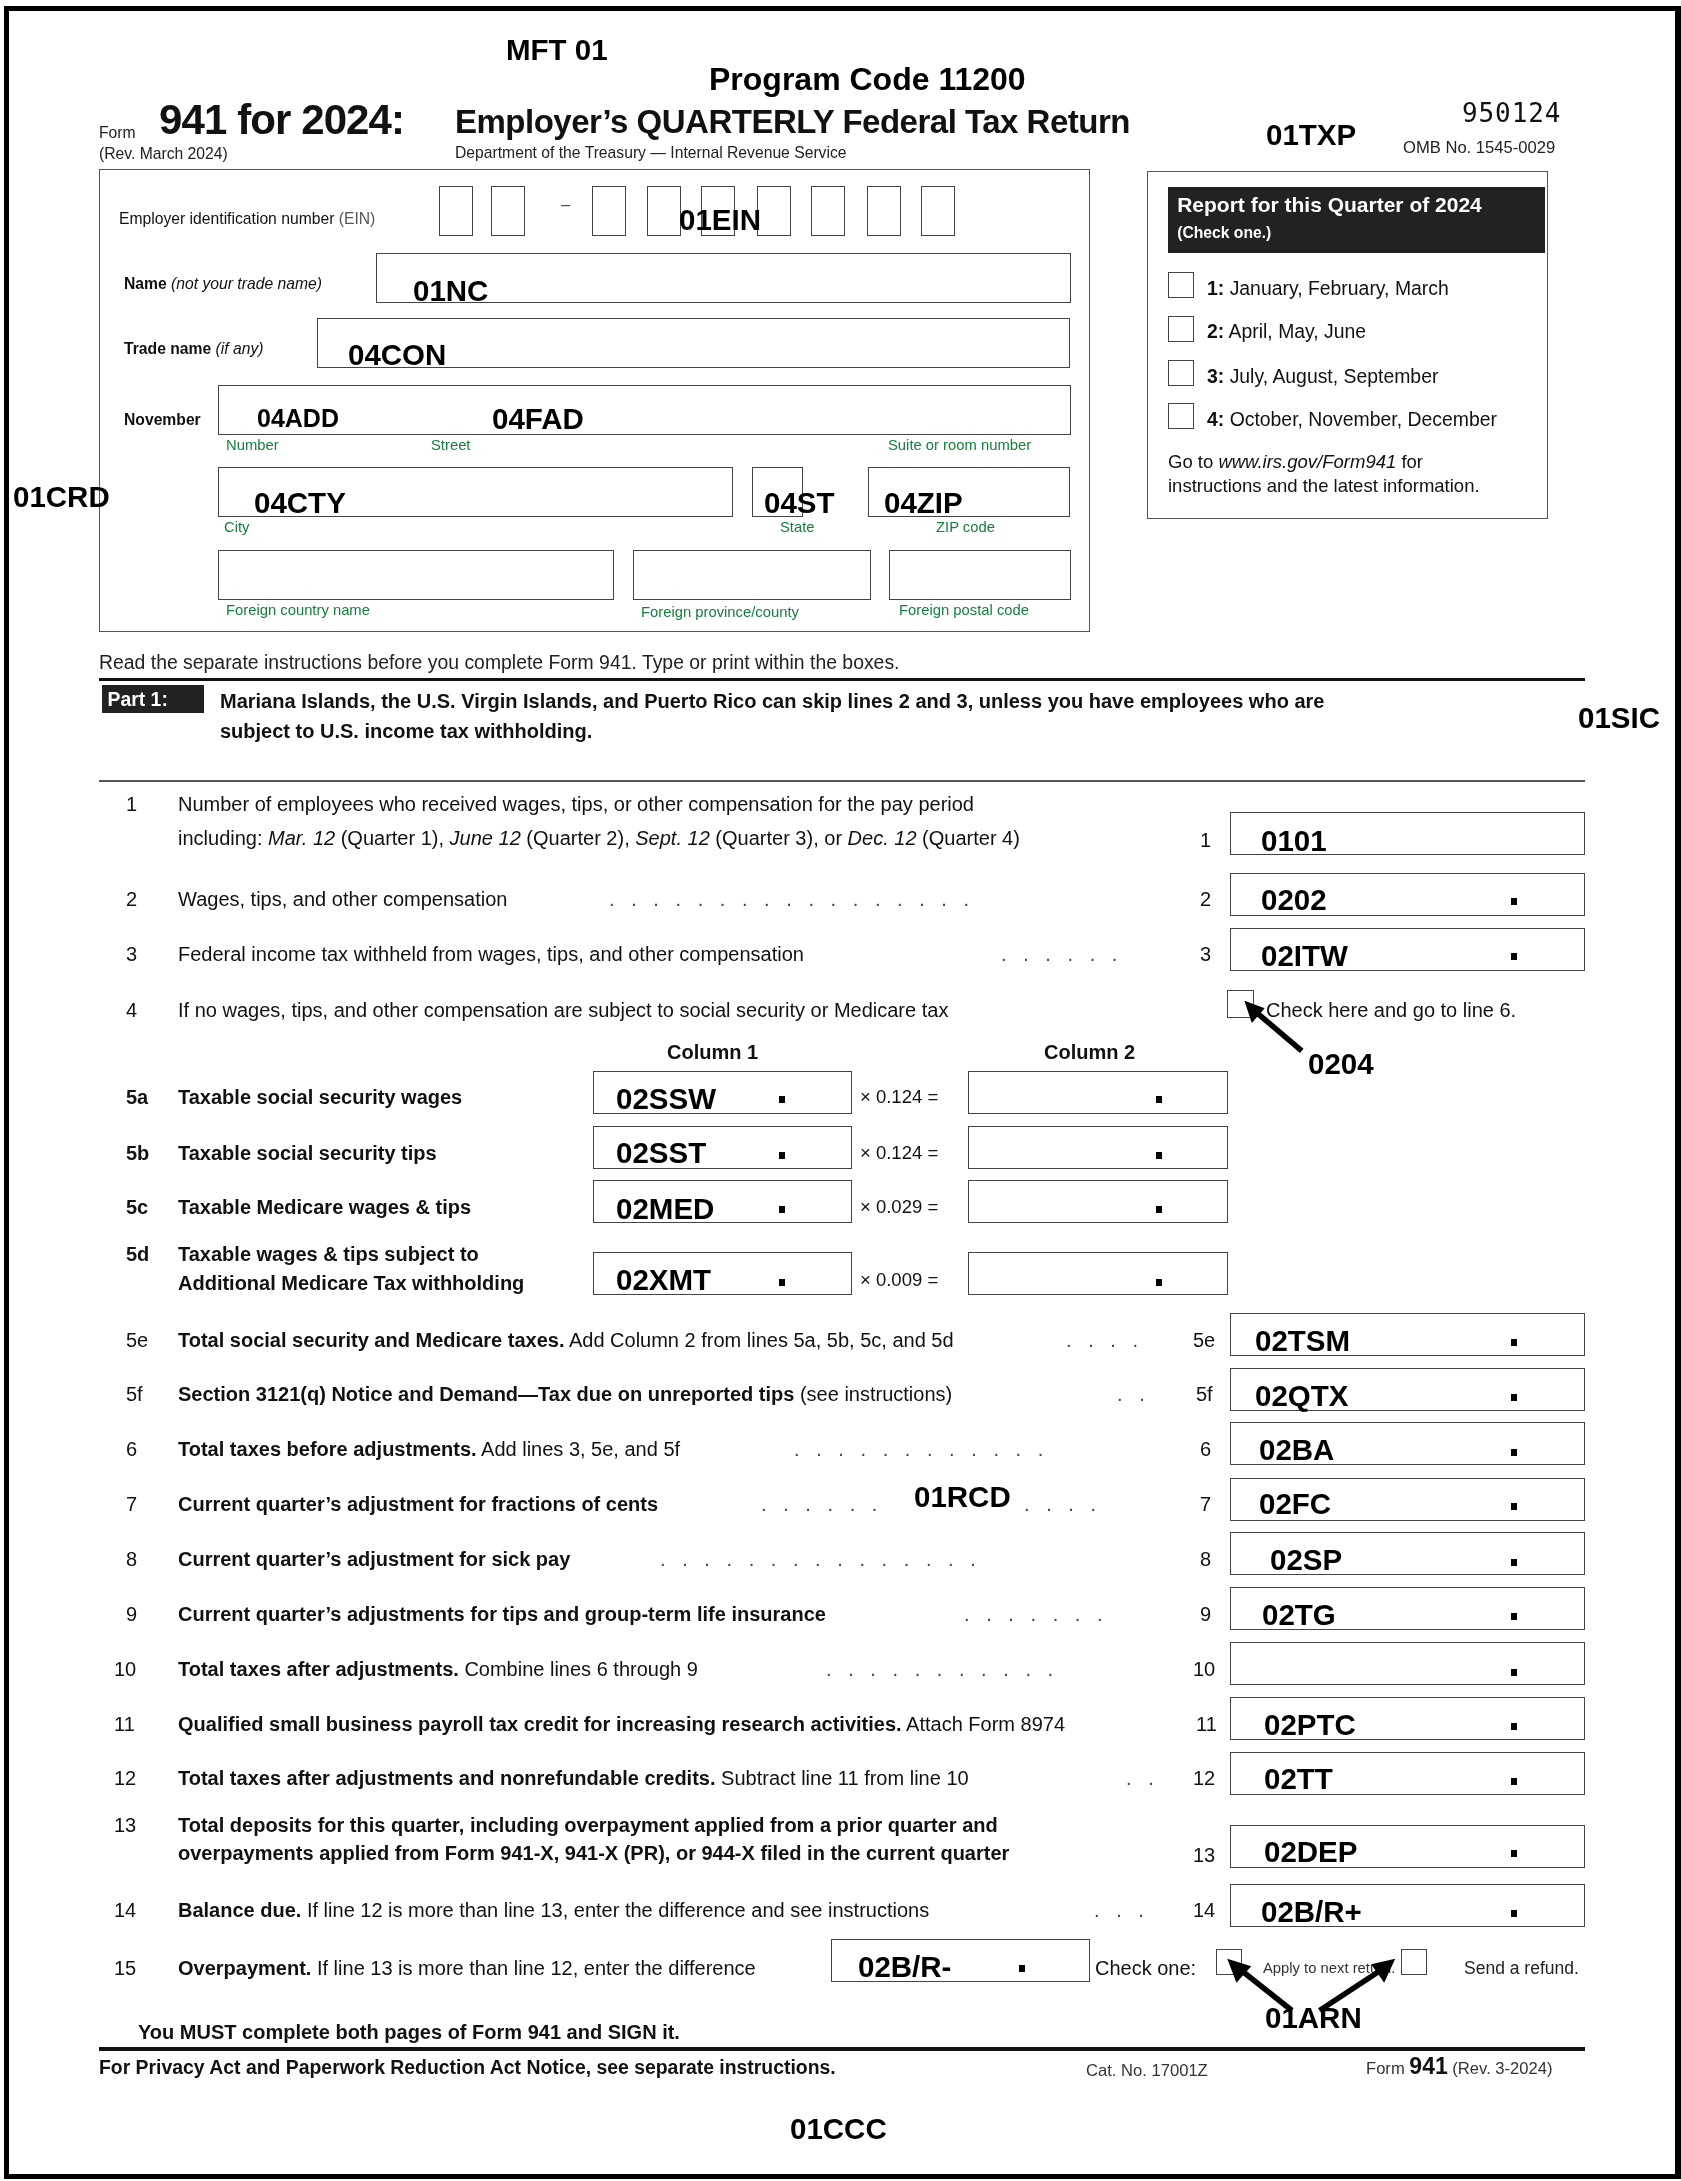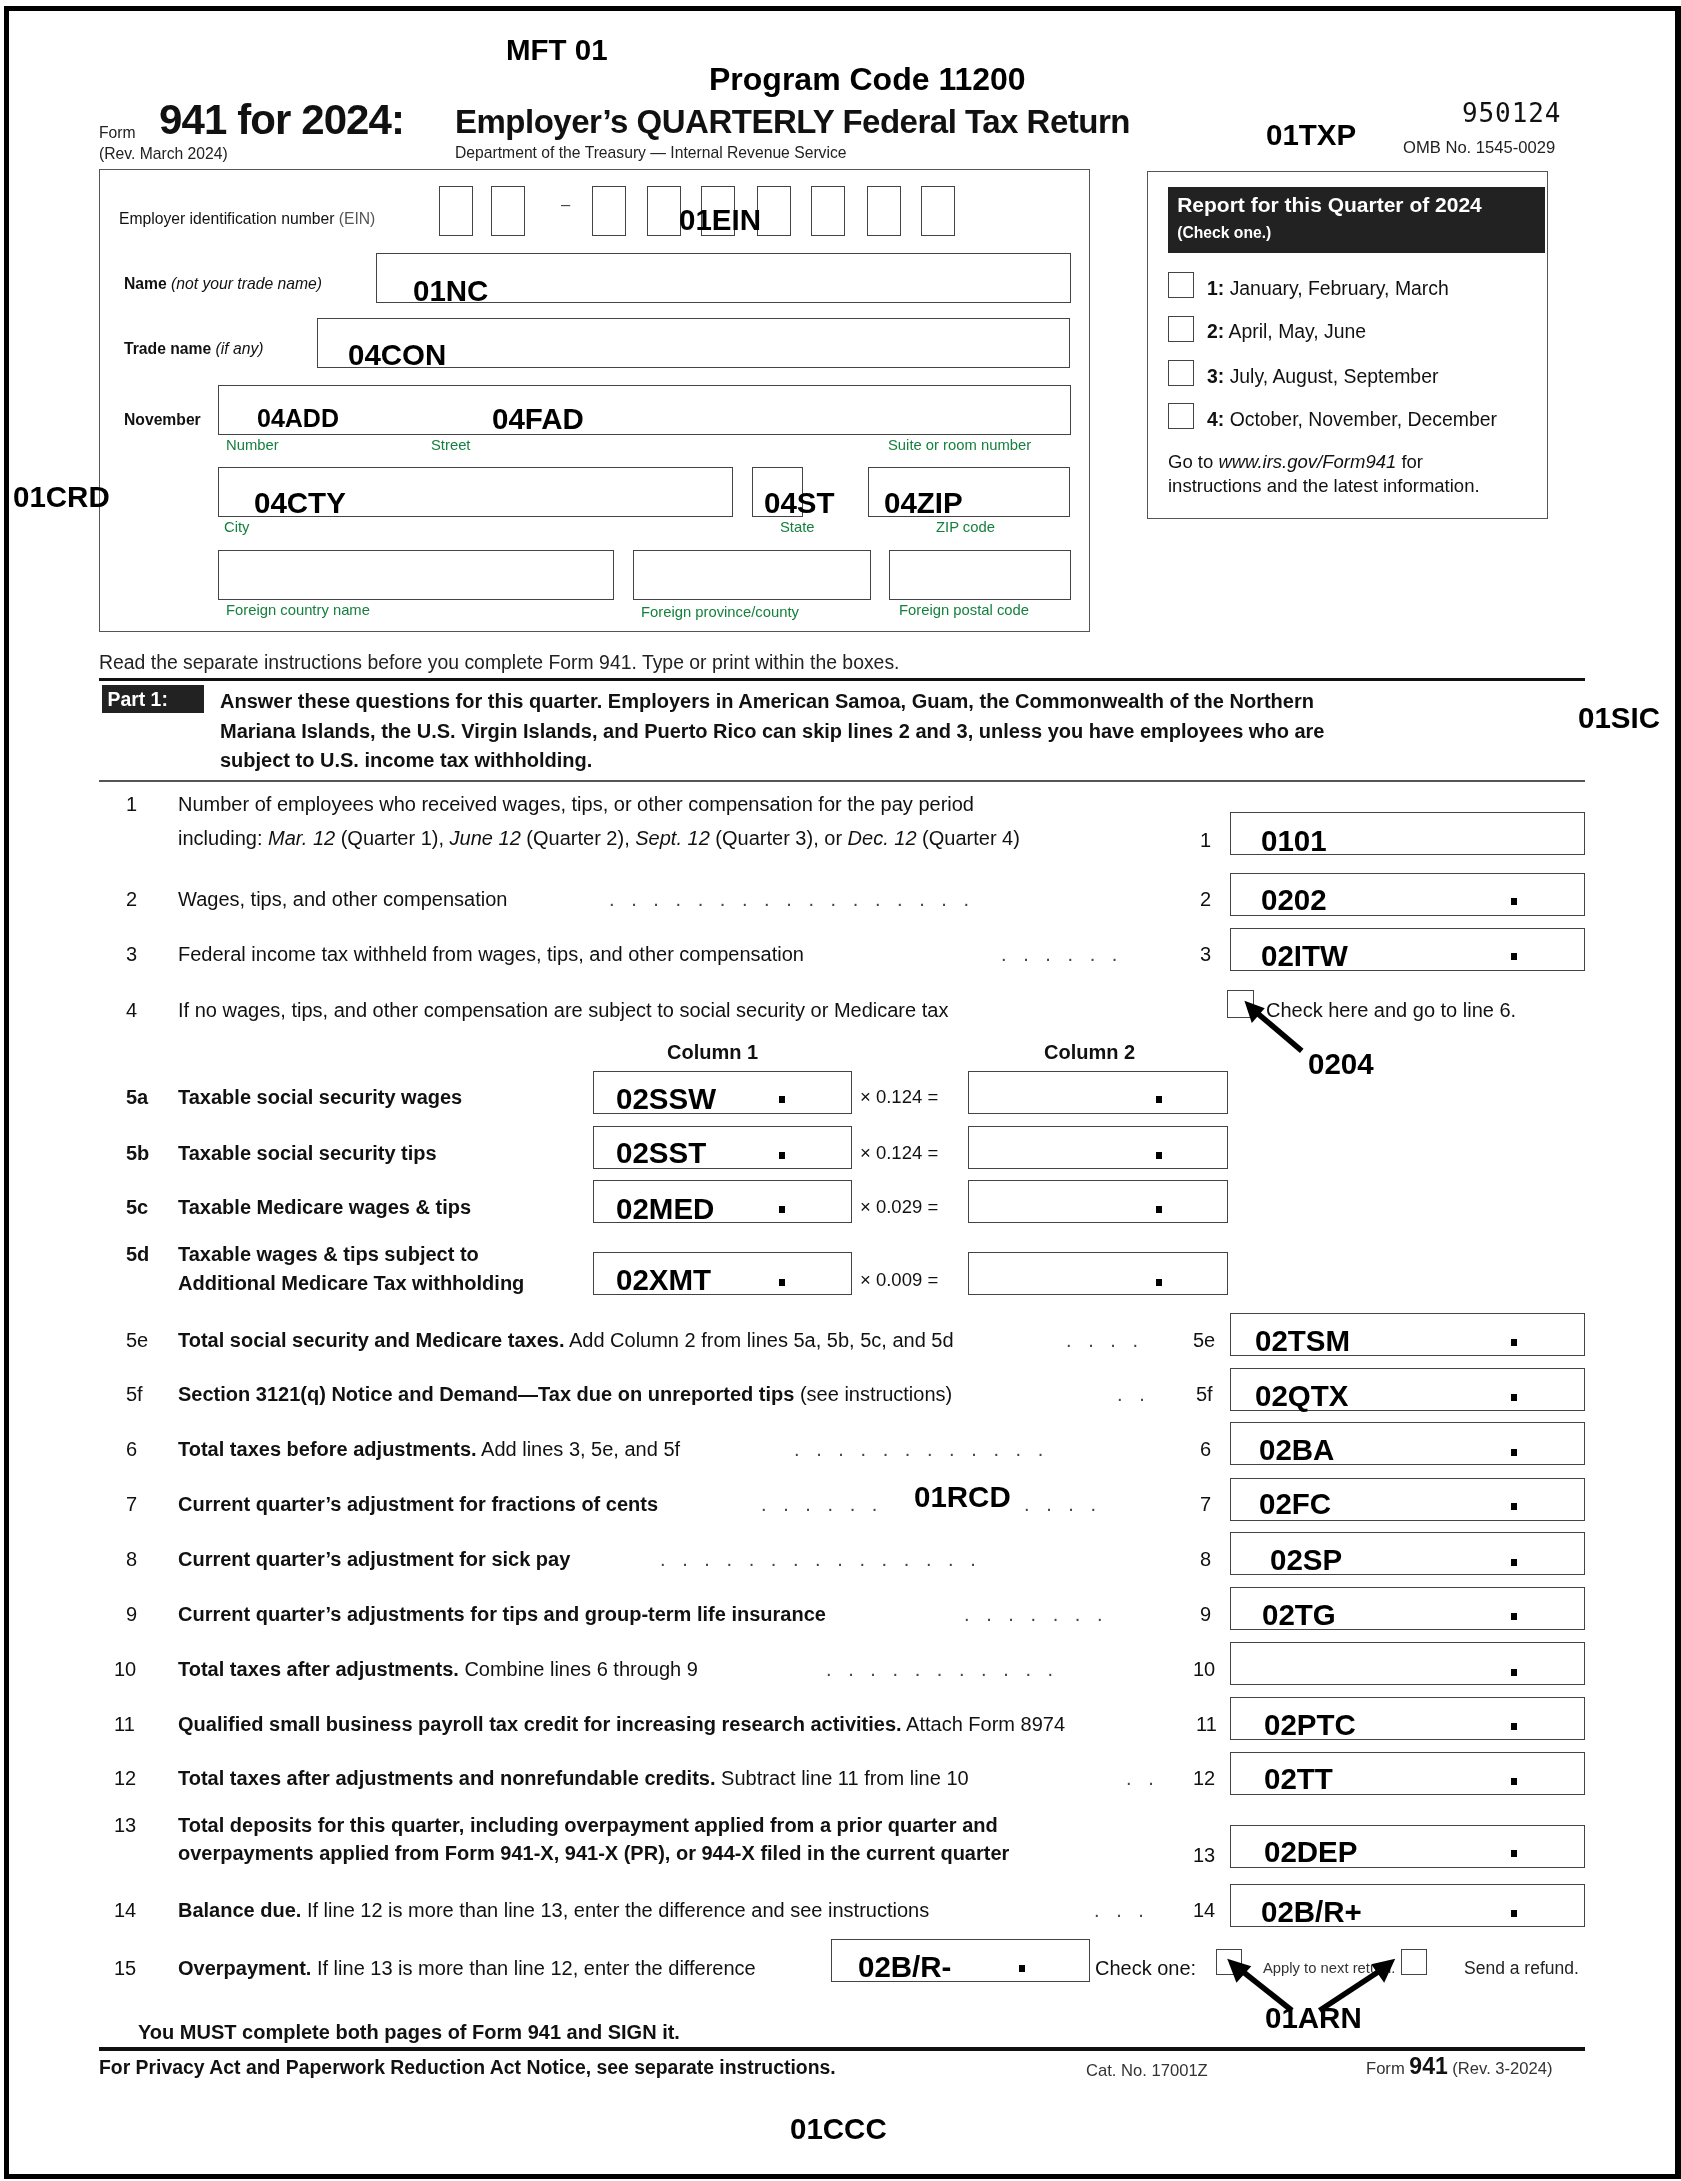--- a/index.html
+++ b/index.html
@@ -112,21 +112,20 @@
 <div class="abs" style="left:1168px;top:450px;font-size:18.5px;line-height:24px;">
   <span>Go to </span><i>www.irs.gov/Form941</i><span> for</span><br>
   <span>instructions and the latest information.</span>
 </div>
 
 <div class="abs" style="left:99px;top:651px;font-size:19.4px;color:#222;">Read the separate instructions before you complete Form 941. Type or print within the boxes.</div>
 <div class="rule" style="left:99px;top:678px;width:1486px;height:2.8px;background:#111;"></div>
 
 <div class="abs dark" style="left:102px;top:685px;width:96px;height:28px;font-size:19.4px;font-weight:bold;line-height:28px;padding-left:5.5px;">Part 1:</div>
 <div class="abs" style="left:220px;top:687px;font-size:20px;font-weight:bold;line-height:29.5px;">
-  <div>Answer these questions for this quarter. Employers in American Samoa, Guam, the Commonwealth of the Northern</div>
   <div>Mariana Islands, the U.S. Virgin Islands, and Puerto Rico can skip lines 2 and 3, unless you have employees who are</div>
   <div>subject to U.S. income tax withholding.</div>
 </div>
 <div class="abs code" style="left:1578px;top:701px;font-size:29.5px;">01SIC</div>
 <div class="rule" style="left:99px;top:780px;width:1486px;height:1.8px;background:#555;"></div>
 
 <div class="abs ln" style="left:126px;top:793px;">1</div>
 <div class="abs ln" style="left:178px;top:793px;">Number of employees who received wages, tips, or other compensation for the pay period</div>
 <div class="abs ln" style="left:178px;top:827px;">
   <span>including: </span><i>Mar. 12</i><span> (Quarter 1), </span><i>June 12</i><span> (Quarter 2), </span><i>Sept. 12</i><span> (Quarter 3), or </span><i>Dec. 12</i><span> (Quarter 4)</span>

